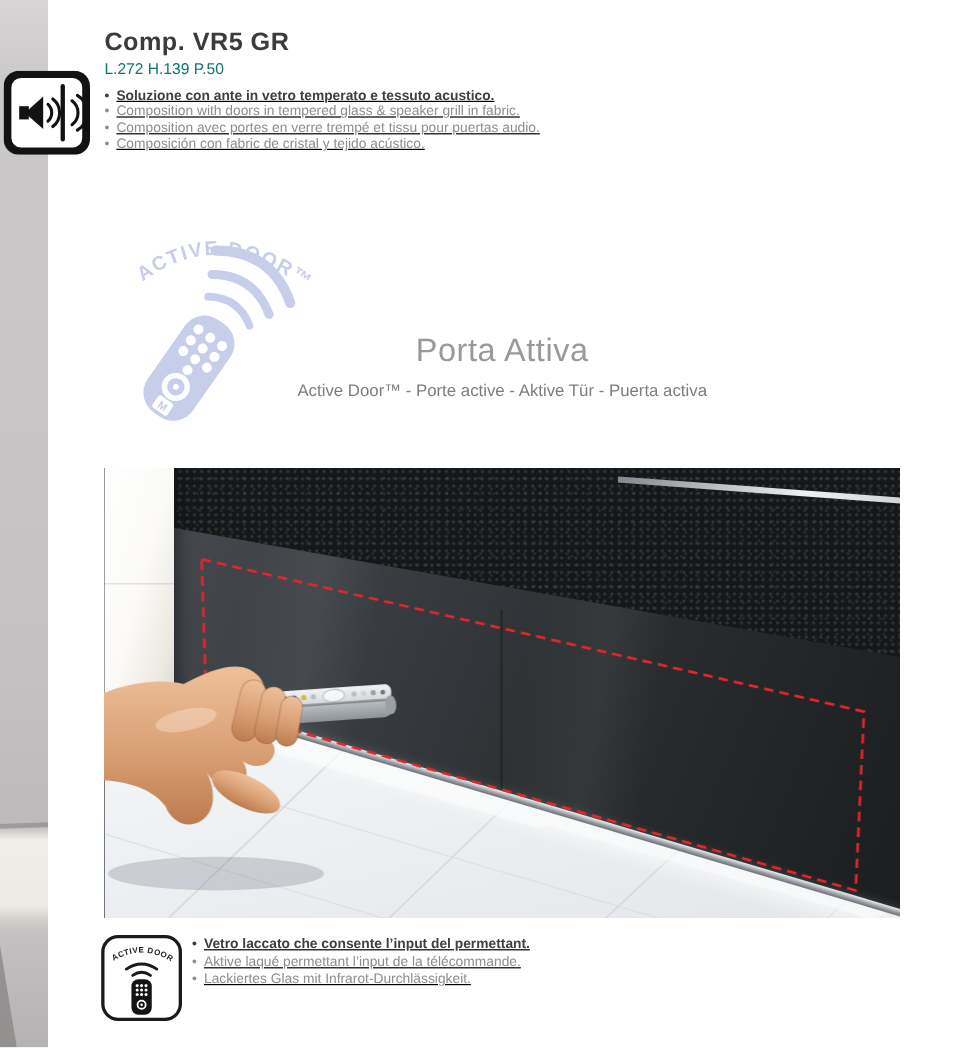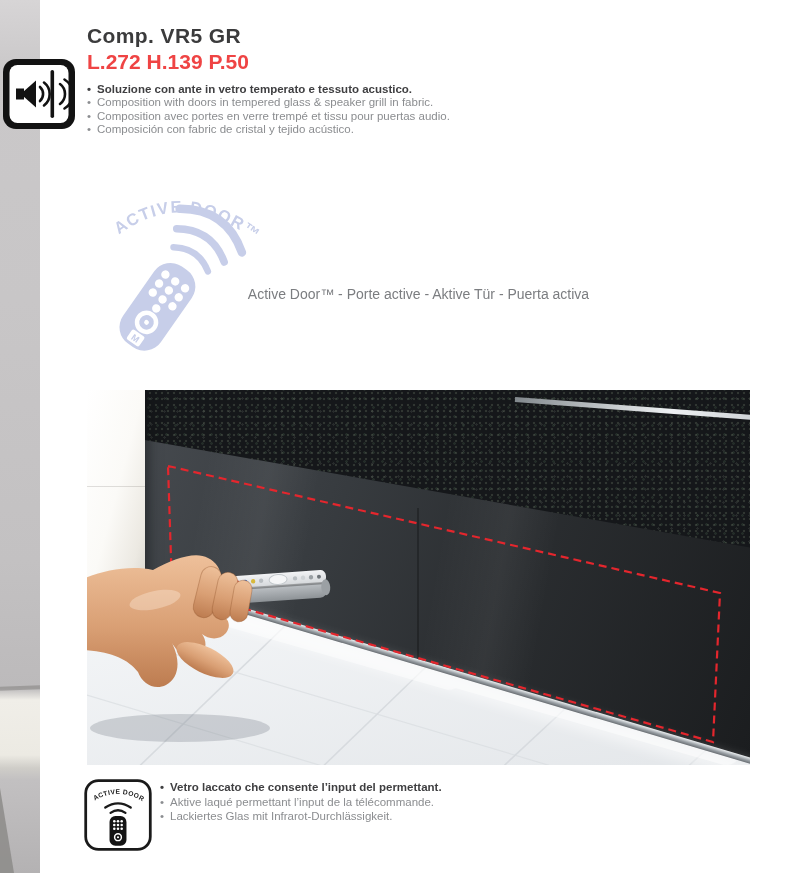--- a/index.html
+++ b/index.html
@@ -15,22 +15,22 @@
     background:#8a8886;clip-path:polygon(0 0,100% 100%,0 100%);opacity:.8;}
   .left-strip::before{content:"";position:absolute;left:0;top:686px;width:40px;height:4px;
     background:rgba(120,118,115,.45);transform:rotate(-2deg);}
 
   
   .speaker-badge{position:absolute;left:3px;top:59px;}
 
   
   .header{position:absolute;left:87px;top:24px;width:665px;}
   .header h1{margin:0;font-size:21px;font-weight:bold;color:#3b3b3c;letter-spacing:.4px;}
-  .dims{margin-top:2px;font-size:21px;color:#ef4444;font-weight:bold;}
-  ul.bullets{list-style:none;margin:9px 0 0 0;padding:0;}
+  .dims{margin-top:2px;font-size:13px;color:#0f766e;}
+  ul.bullets{list-style:none;margin:9px 0 0 0;padding:0;text-decoration:underline;}
   ul.bullets li{position:relative;padding-left:10px;font-size:11.5px;line-height:13.4px;color:#8b8d90;}
   ul.bullets li::before{content:"•";position:absolute;left:0;top:0;color:#8b8d90;}
   ul.bullets li.b{font-weight:bold;color:#3f3f41;}
   ul.bullets li.b::before{color:#3f3f41;}
 
   
   .ad-logo{position:absolute;left:103px;top:186px;}
 
   
   .feature-head{position:absolute;left:87px;top:277px;width:663px;text-align:center;}
@@ -134,20 +134,21 @@
         </g>
         <circle cx="55" cy="140" r="9.5" fill="none" stroke="#ffffff" stroke-width="4.5"></circle>
         <circle cx="55" cy="140" r="2.4" fill="#ffffff"></circle>
         <rect x="47.5" y="153" width="15" height="12" rx="2" fill="#ffffff"></rect>
         <text x="55" y="162.5" text-anchor="middle" font-size="9" font-weight="bold" fill="#c7cee9" font-family="Liberation Sans, sans-serif">M</text>
       </g>
     </svg>
   </div>
 
   <div class="feature-head">
+    <h2>Porta Attiva</h2>
     <div class="sub">Active Door™ - Porte active - Aktive Tür - Puerta activa</div>
   </div>
 
   <div class="photo">
     <div class="glass"></div>
     <div class="glass-shine"></div>
     <div class="door-seam"></div>
     <div class="fabric"></div>
     <div class="shelf-line"></div>
     <div class="panel"></div>

